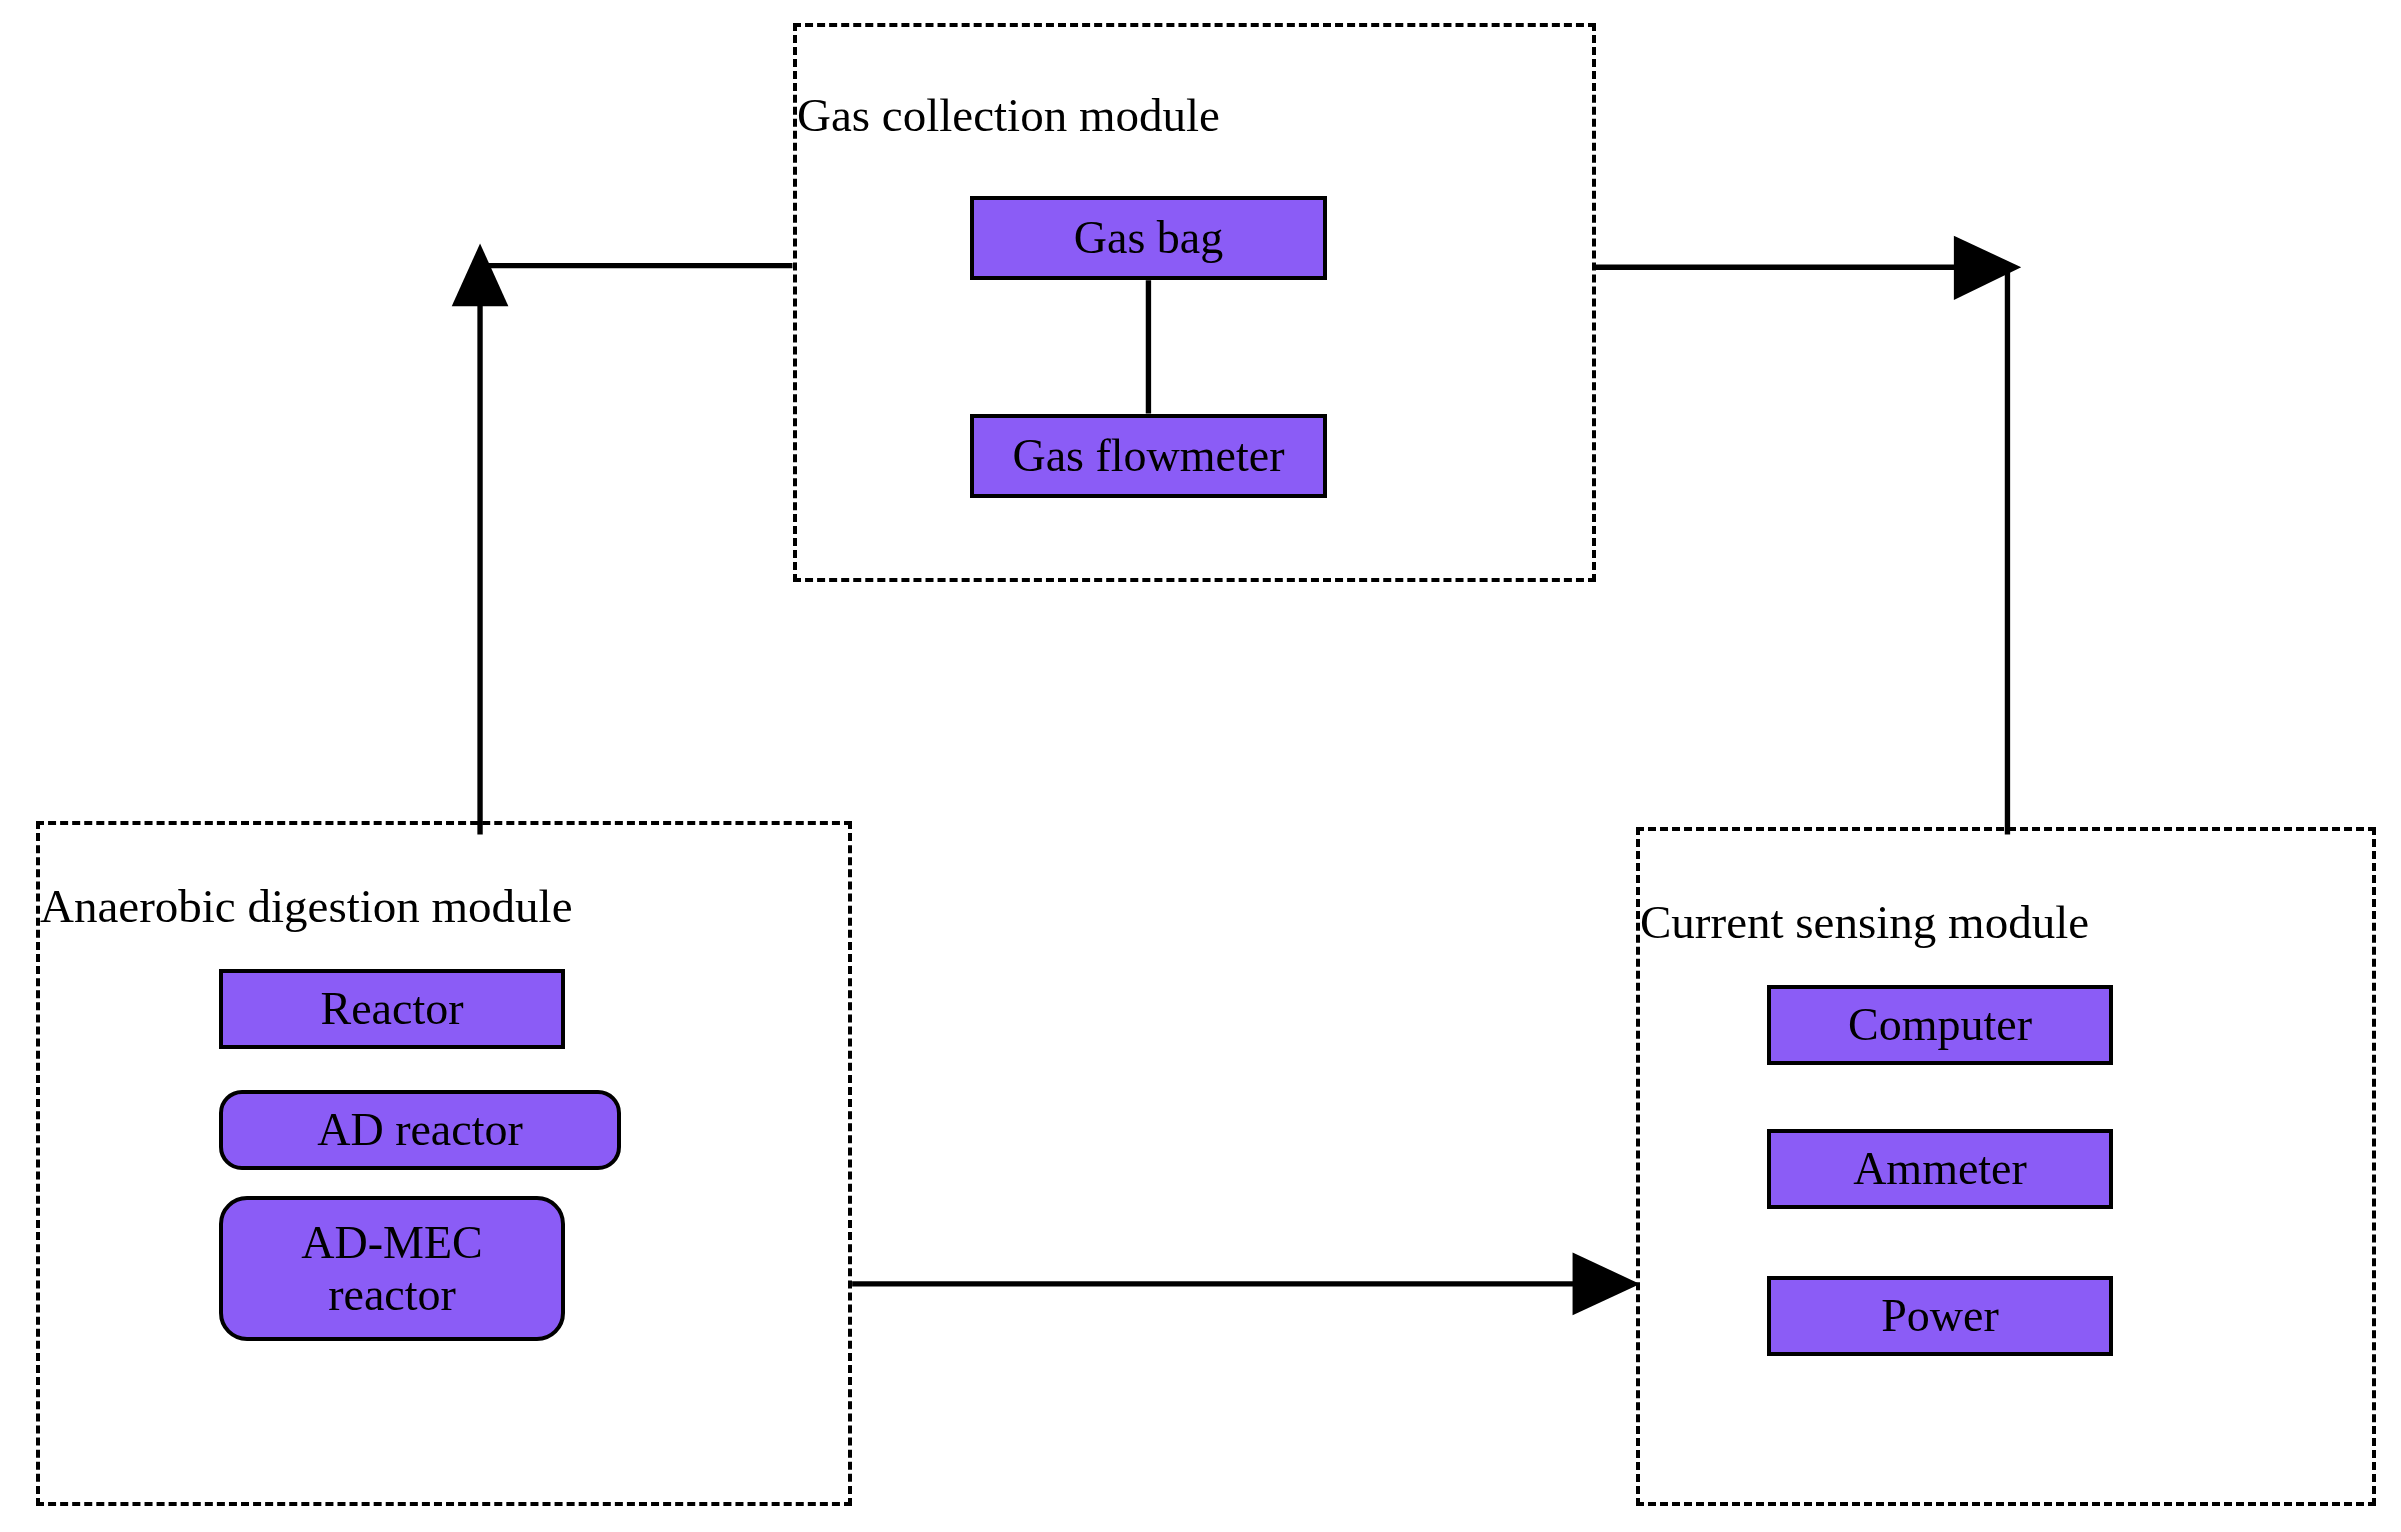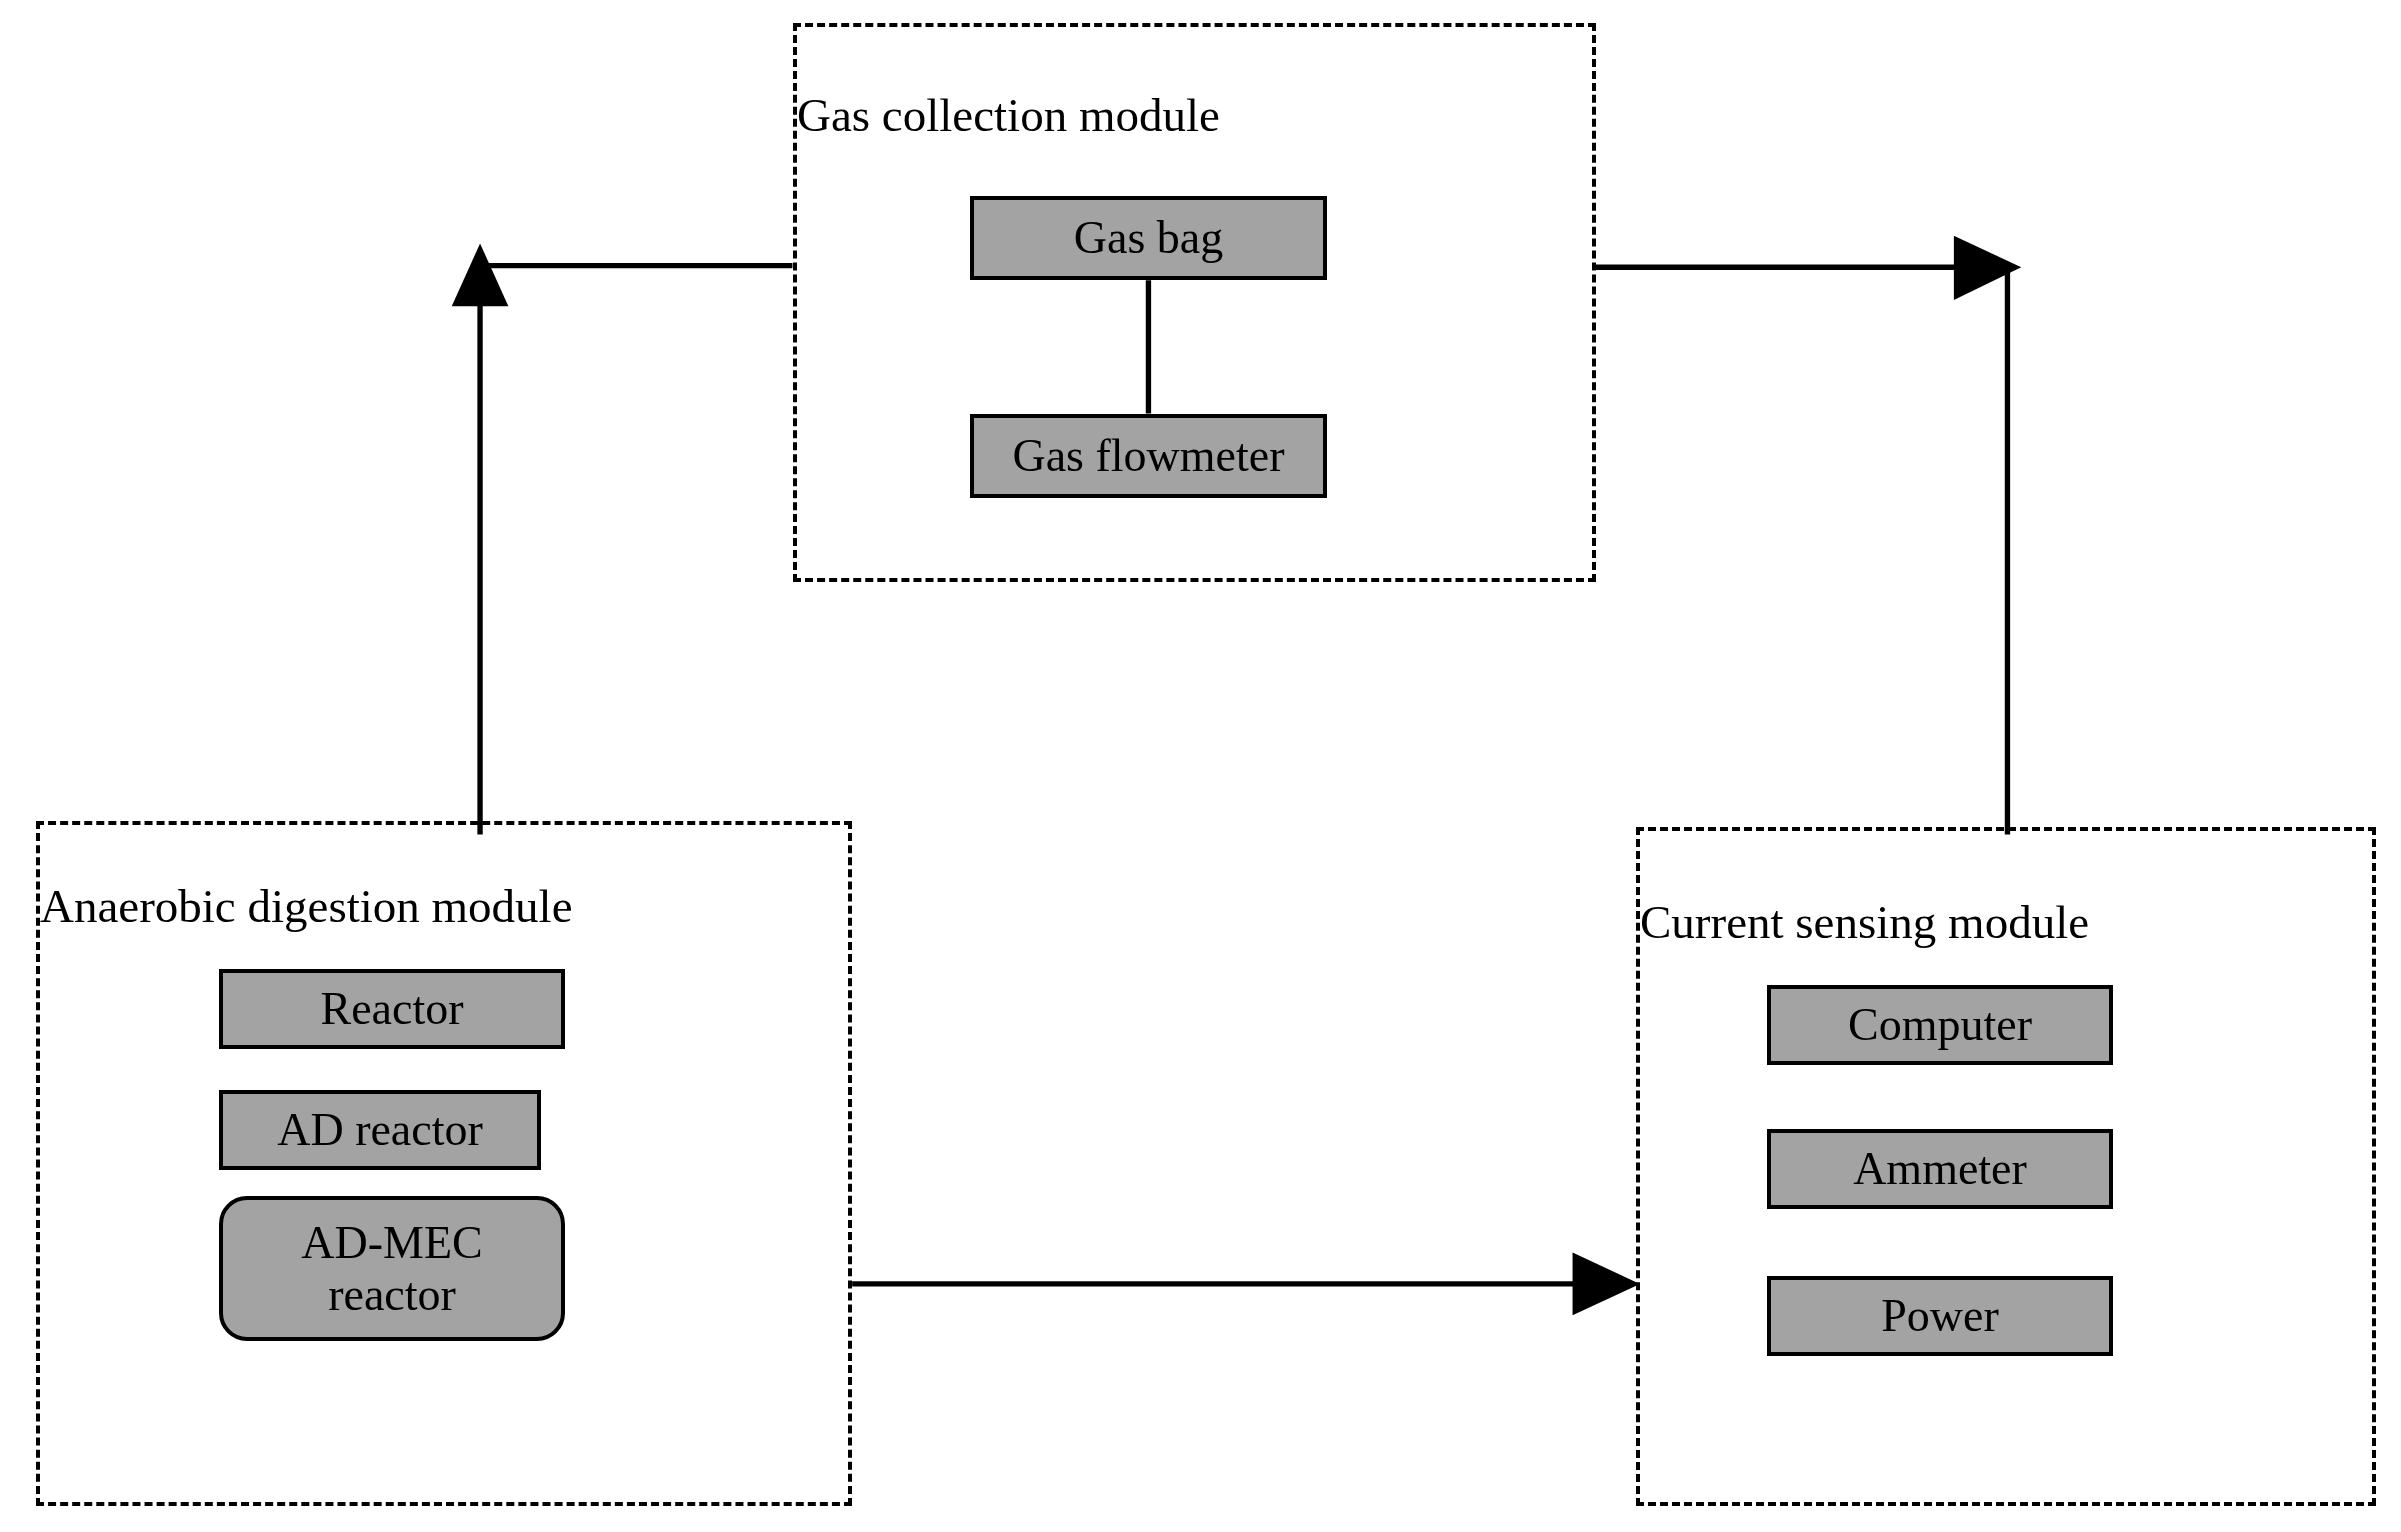--- a/index.html
+++ b/index.html
@@ -34,21 +34,21 @@
     white-space: nowrap;
     color: #000000;
     margin-top: 12px;
   }
 
   
   .unit-box {
     position: absolute;
     box-sizing: border-box;
     border: 4.6px solid #000000;
-    background: #a3a3a3;
+    background: #8b5cf6;
     display: flex;
     align-items: center;
     justify-content: center;
     text-align: center;
     font-size: 46px;
     line-height: 1.12;
     color: #000000;
   }
   .unit-box span { display: block; }
 
@@ -86,21 +86,21 @@
   </div>
 
   <div class="module" style="left:36px; top:821px; width:816px; height:685px;">
     <div class="module-title" style="top:44px;">Anaerobic digestion module</div>
   </div>
 
   <div class="unit-box" style="left:219px; top:969px; width:346px; height:80px;">
     <span>Reactor</span>
   </div>
 
-  <div class="unit-box" style="left:219px; top:1090px; width:322px; height:80px;">
+  <div class="unit-box" style="left:219px; top:1090px; width:402px; height:80px;border-radius:23px;">
     <span>AD reactor</span>
   </div>
 
   <div class="unit-box" style="left:219px; top:1196px; width:346px; height:145px; flex-direction:column;border-radius:28px;">
     <span>AD-MEC</span>
     <span>reactor</span>
   </div>
 
   <div class="module" style="left:1636px; top:827px; width:740px; height:679px;">
     <div class="module-title" style="top:54px;">Current sensing module</div>

